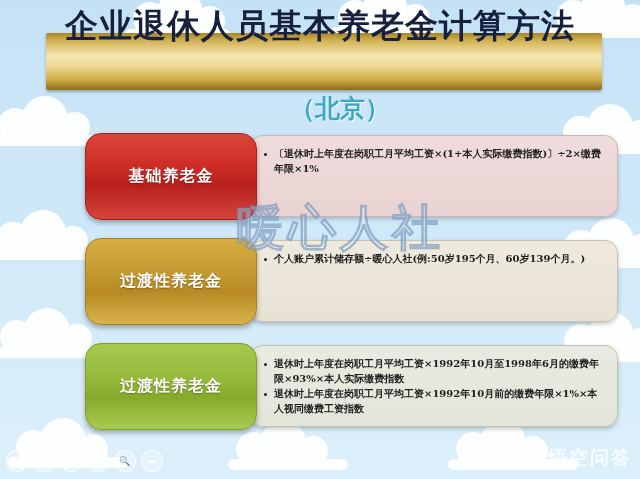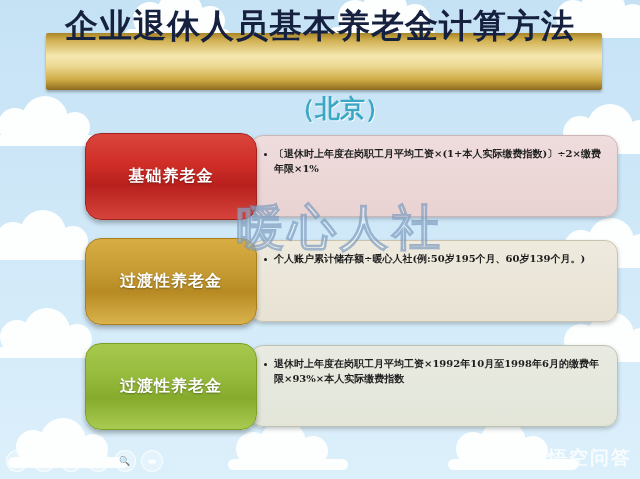--- a/index.html
+++ b/index.html
@@ -230,20 +230,21 @@
         <li>个人账户累计储存额÷暖心人社(例:50岁195个月、60岁139个月。)</li>
       </ul>
     </div>
   </div>
 
   <div class="row" id="row-2">
     <div class="label-box">过渡性养老金</div>
     <div class="content-box">
       <ul class="bullets">
         <li>退休时上年度在岗职工月平均工资×1992年10月至1998年6月的缴费年限×93%×本人实际缴费指数</li>
+        <li>退休时上年度在岗职工月平均工资×1992年10月前的缴费年限×1%×本人视同缴费工资指数</li>
       </ul>
     </div>
   </div>
 
   <div id="wm-center">暖心人社</div>
   <div id="wm-brand">
     <span class="glyph">∽</span>
     <span>悟空问答</span>
   </div>
 

